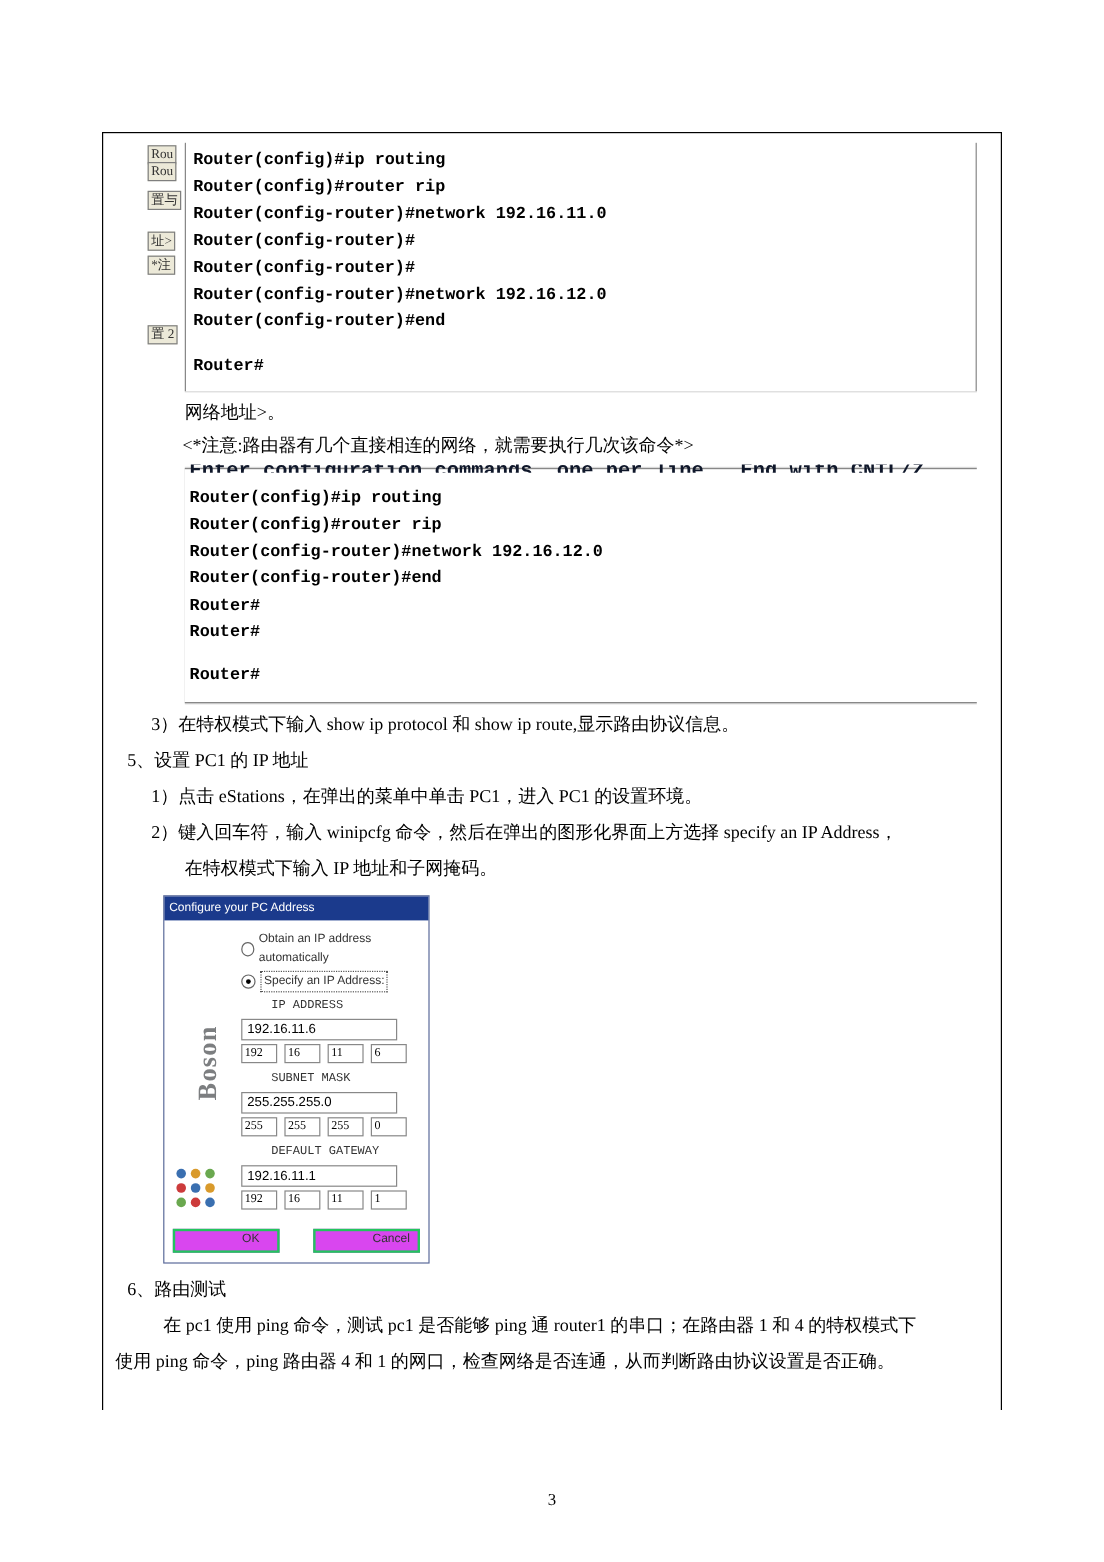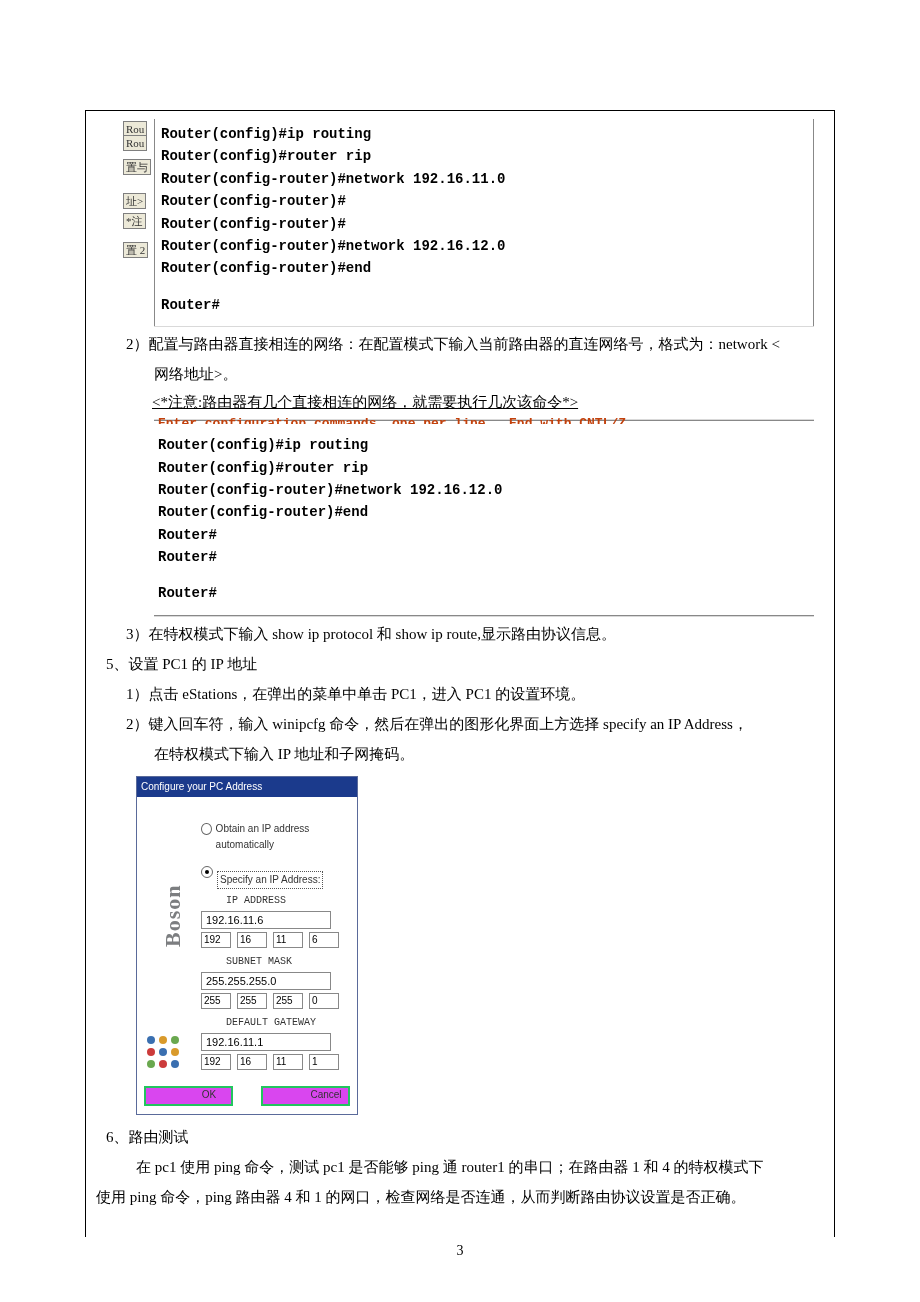--- a/index.html
+++ b/index.html
@@ -55,35 +55,34 @@
     font-family: "SimSun", serif;
     font-size: 15px;
     margin: 6px 0 4px 0;
   }
   .indent1 { padding-left: 30px; }
   .indent2 { padding-left: 58px; }
   .note {
     font-family: "SimSun", serif;
     font-size: 15px;
     margin: 1px 0 6px 56px;
-    text-decoration: underline;
   }
   .terminal-block2 {
     margin: 0 10px 6px 58px;
     padding: 2px 6px 10px 4px;
     border-top: 1px solid #888;
     border-bottom: 1px solid #888;
     box-shadow: 0 -1px 0 rgba(0,0,0,.15),0 1px 0 rgba(0,0,0,.15);
   }
   .top-trunc {
     font-family: "Courier New", Courier, monospace;
     font-weight: bold;
-    font-size: 13px;
+    font-size: 17px;
     white-space: pre;
-    color: #c2410c;
+    color: #0f172a;
     overflow: hidden;
     height: 7px;
     line-height: 14px;
     margin-top: -6px;
     margin-bottom: 10px;
   }
   
   .config-dialog {
     width: 220px;
     margin: 10px 0 10px 40px;
@@ -134,32 +133,32 @@
     grid-template-columns: repeat(3,10px);
     grid-auto-rows: 10px;
     gap: 2px;
   }
   .dots span {
     width: 8px; height: 8px; border-radius: 50%;
   }
   .radio-row { display:flex; align-items:center; gap:4px; margin:2px 0; font-size:10px; color:#333; }
   .radio { width:10px;height:10px;border:1px solid #666;border-radius:50%;display:inline-flex;align-items:center;justify-content:center;background:#fff;}
   .radio .dot{width:4px;height:4px;border-radius:50%;background:#000;}
-  .lbl { color:#333; font-family: Tahoma, Arial, sans-serif; font-size:10px;margin-top:16px; }
+  .lbl { color:#333; font-family: Tahoma, Arial, sans-serif; font-size:10px; }
   .seclabel { font-size:10px; color:#333; margin-top:4px; font-family: Liberation Mono, monospace; margin-left: 25px; }
   .full-input {
     border:1px solid #888; background:#fff; height:16px; line-height:16px;
     padding:0 4px; font-size:11px; width:120px; margin:2px 0 3px 0;
     font-family: Arial, sans-serif;
   }
   .octets { display:flex; gap:6px; margin-bottom:6px;}
   .octet {
     border:1px solid #888; background:#fff; width:24px; height:14px;
     font-size:10px; text-align:left; padding:0 2px; line-height:14px;
-    font-family: Liberation Sans, sans-serif;
+    font-family: Liberation Serif, serif;
   }
   .dlg-buttons {
     display:flex; justify-content:center; gap:28px; padding:6px 0 8px 0;
     border-top: 0;
   }
   .dlg-btn {
     border:2px solid #22c55e; background:#d946ef; font-size:10px;
     width:44px; height:16px; line-height:14px; text-align:center;
     font-family: Tahoma, Arial, sans-serif; color:#333;padding-left:41px;
   }
@@ -179,34 +178,33 @@
 
 <div class="page">
   <div class="content-border">
 
     <div class="terminal-block">
       <span class="terminal-frag" style="top:2px">Rou</span>
       <span class="terminal-frag" style="top:16px">Rou</span>
       <span class="terminal-frag" style="top:40px">置与</span>
       <span class="terminal-frag" style="top:74px">址&gt;</span>
       <span class="terminal-frag" style="top:94px">*注</span>
-      <span class="terminal-frag" style="top:123px">置 2</span>
+      <span class="terminal-frag" style="top:152px">置 2</span>
 
       <div class="term-line">Router(config)#ip routing</div>
       <div class="term-line">Router(config)#router rip</div>
       <div class="term-line">Router(config-router)#network 192.16.11.0</div>
       <div class="term-line">Router(config-router)#</div>
       <div class="term-line">Router(config-router)#</div>
       <div class="term-line">Router(config-router)#network 192.16.12.0</div>
       <div class="term-line">Router(config-router)#end</div>
       <div class="term-line spacer"></div>
       <div class="term-line">Router#</div>
     </div>
 
-    <div class="para indent1">2）配置与路由器直接相连的网络：在配置模式下输入当前路由器的直连网络号，格式为：network &lt;</div>
     <div class="para indent2">网络地址&gt;。</div>
 
     <div class="note">&lt;*注意:路由器有几个直接相连的网络，就需要执行几次该命令*&gt;</div>
 
     <div class="terminal-block2">
       <div class="top-trunc">Enter configuration commands, one per line.  End with CNTL/Z.</div>
       <div class="term-line">Router(config)#ip routing</div>
       <div class="term-line">Router(config)#router rip</div>
       <div class="term-line">Router(config-router)#network 192.16.12.0</div>
       <div class="term-line">Router(config-router)#end</div>

